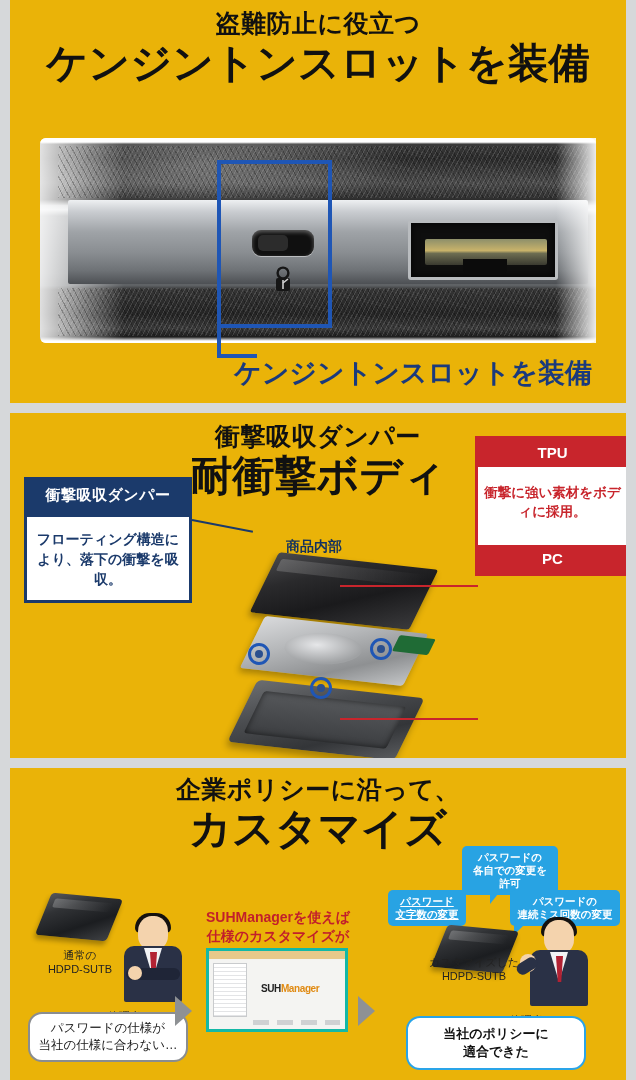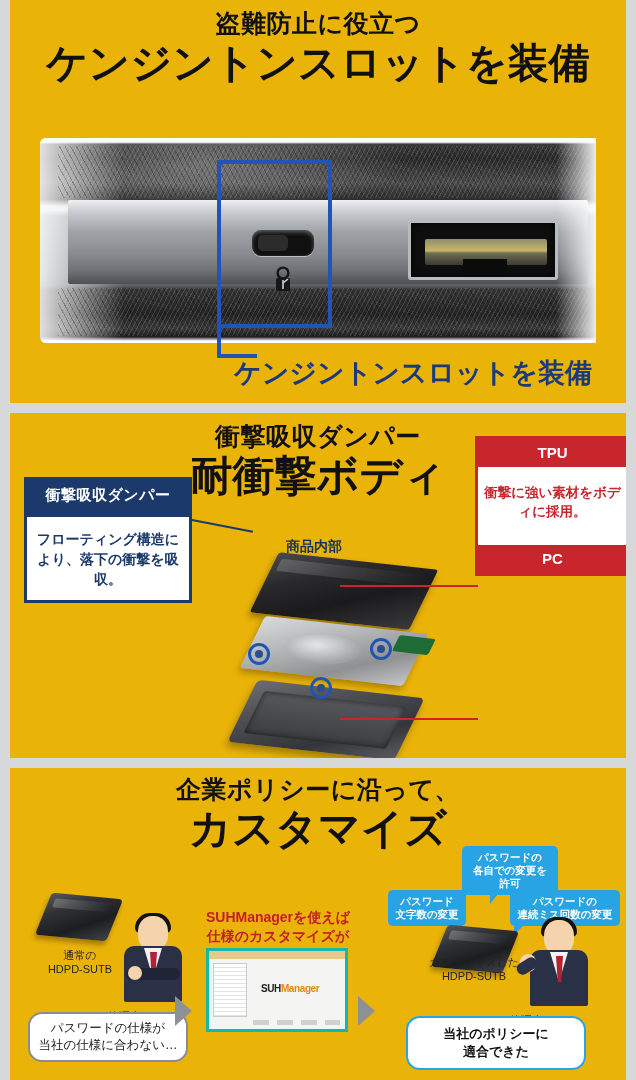--- a/index.html
+++ b/index.html
@@ -399,21 +399,21 @@
     </div>
 
     <div class="arrow-tri" style="left:348px;top:228px;"></div>
 
     <div class="tag" style="left:452px;top:78px;width:96px;">
       <span>パスワードの</span><br>
       <span>各自での変更を許可</span>
       <div class="tail" style="left:28px;bottom:-9px;border-width:10px 8px 0 0;border-color:#28a3e3 transparent transparent transparent;"></div>
     </div>
 
-    <div class="tag" style="left:378px;top:122px;width:78px;">
+    <div class="tag" style="left:378px;top:122px;width:78px;text-decoration:underline;">
       <span>パスワード</span><br>
       <span>文字数の変更</span>
       <div class="tail" style="right:6px;bottom:-9px;border-width:0 0 10px 10px;border-color:transparent transparent #28a3e3 transparent;"></div>
     </div>
 
     <div class="tag" style="left:500px;top:122px;width:110px;">
       <span>パスワードの</span><br>
       <span>連続ミス回数の変更</span>
       <div class="tail" style="left:4px;bottom:-9px;border-width:10px 10px 0 0;border-color:#28a3e3 transparent transparent transparent;"></div>
     </div>

